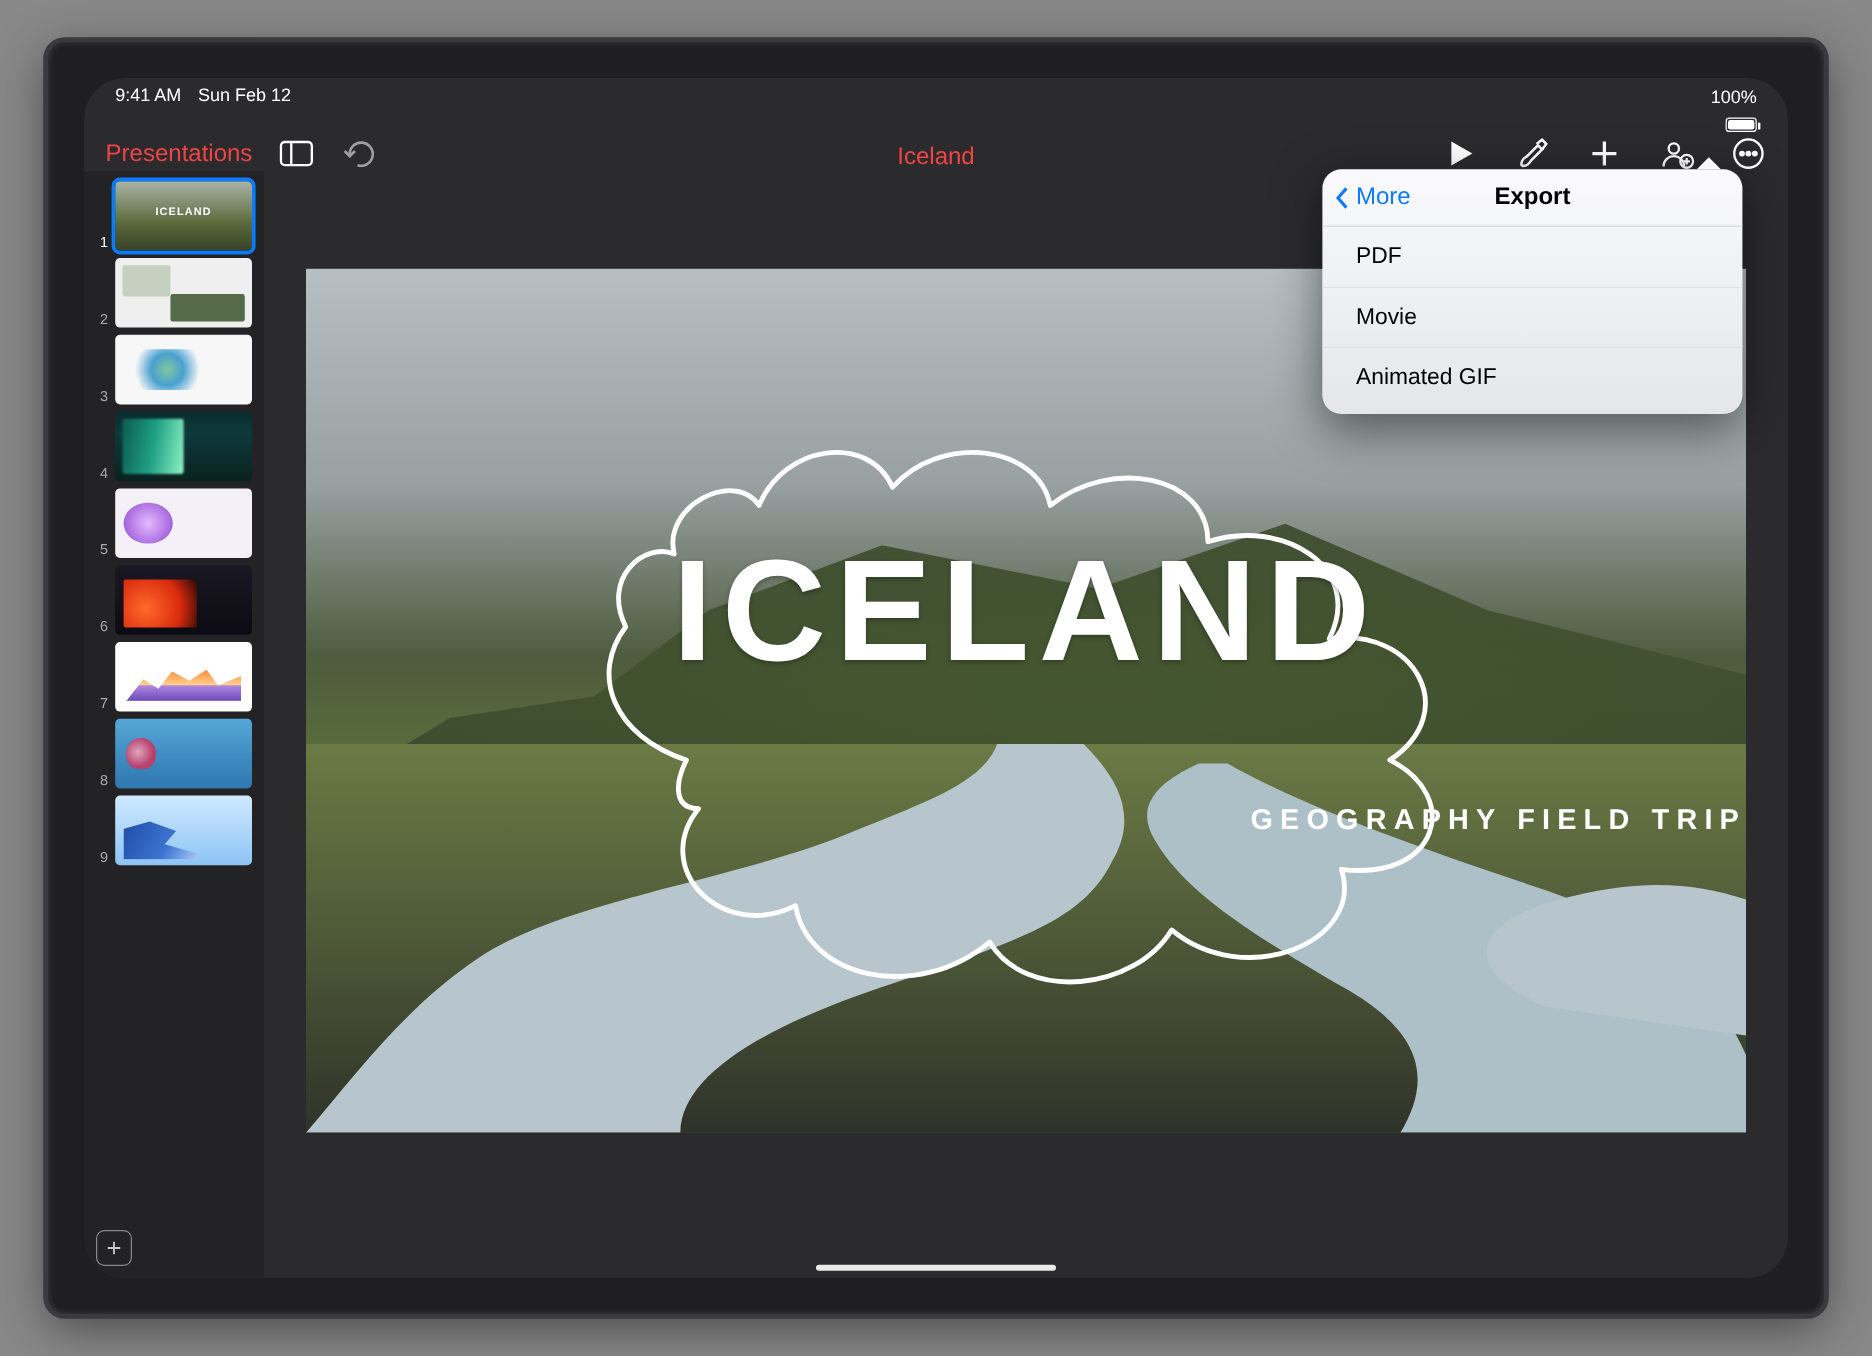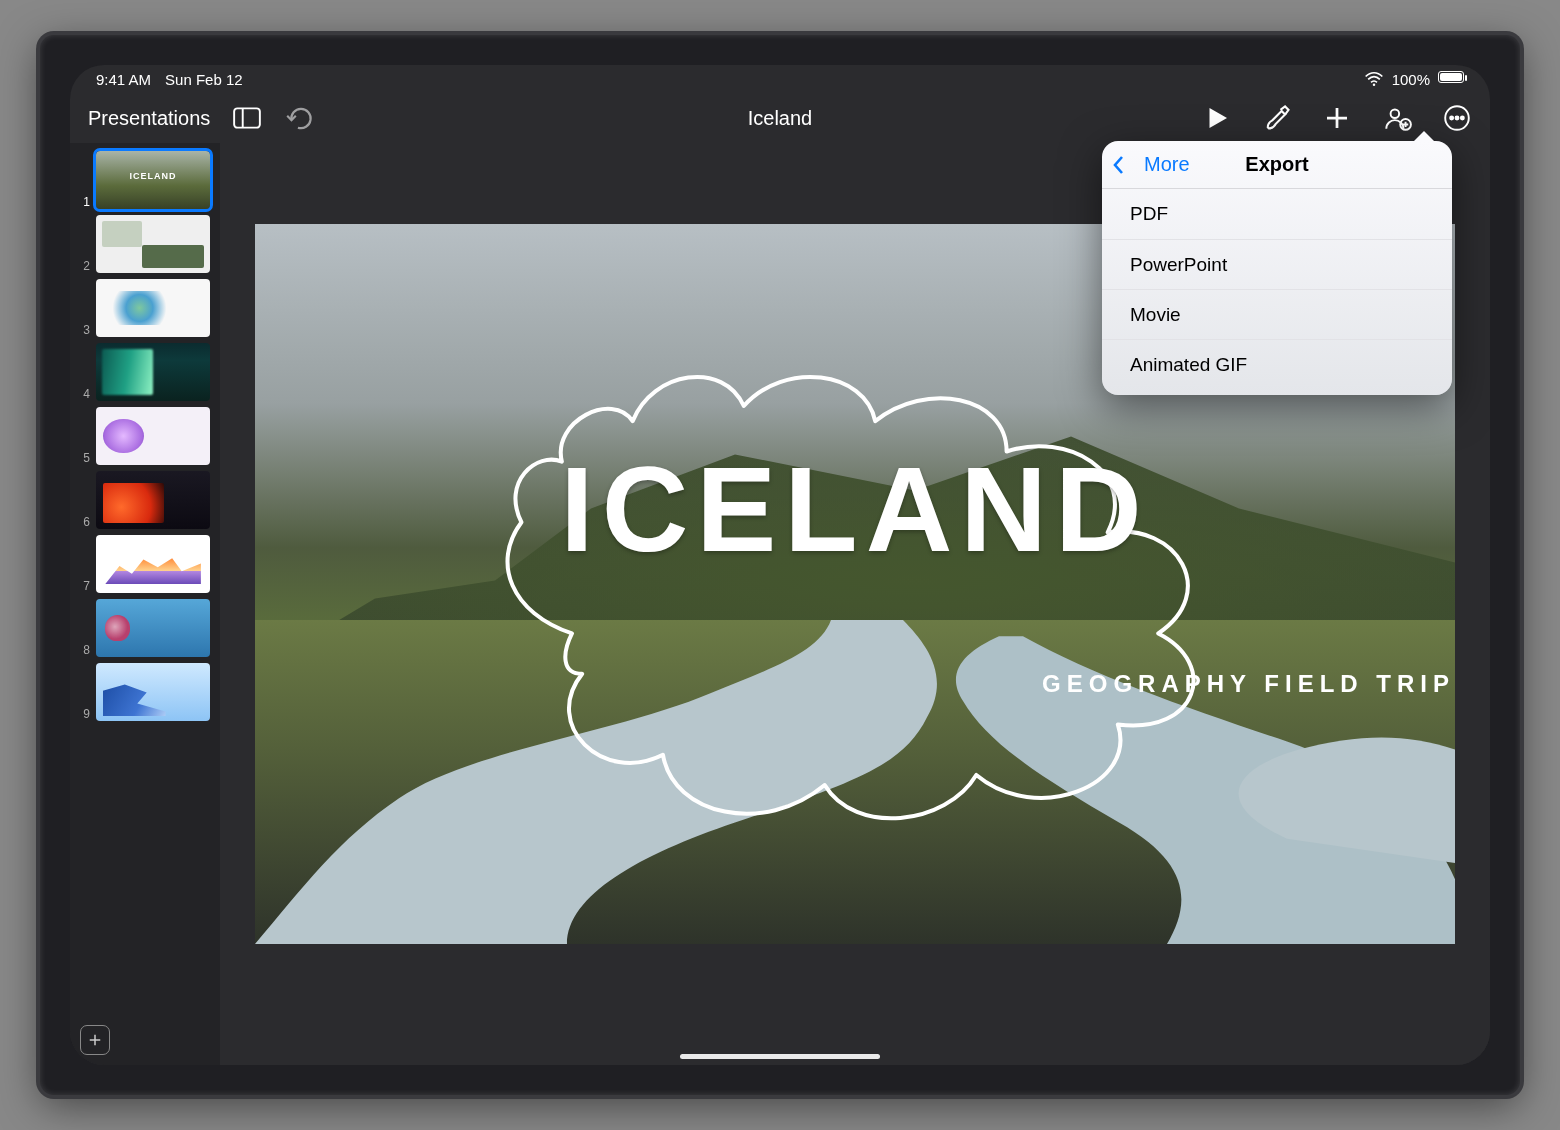--- a/index.html
+++ b/index.html
@@ -40,33 +40,33 @@
     height: 28px;
     color: #fff;
     font-size: 15px;
     font-weight: 500;
     display: flex;
     align-items: center;
     justify-content: space-between;
     padding: 0 26px;
   }
   .status-left { display:flex; gap:14px; }
-  .status-right { display:flex; align-items:flex-start; gap:8px; }
+  .status-right { display:flex; align-items:flex-end; gap:8px;flex-direction:column; }
   .battery-pill {
     width: 26px; height: 12px; border: 1.5px solid #fff; border-radius: 3px; position:relative;
   }
   .battery-pill::after { content:""; position:absolute; right:-4px; top:3px; width:2px; height:6px; background:#fff; border-radius:1px;}
   .battery-fill { position:absolute; left:1px; top:1px; bottom:1px; width: calc(100% - 2px); background:#fff; border-radius:2px;}
 
   
   .toolbar {
     height: 50px;
     display: flex;
-    align-items: center;
-    color: #ffffff;
+    align-items: flex-end;
+    color: #ef4444;
     padding: 0 18px;
     font-size: 20px;
     position: relative;
   }
   .tb-left { display:flex; align-items:center; gap: 22px; }
   .tb-center { position:absolute; left:0; right:0; text-align:center; font-weight:500; pointer-events:none; }
   .tb-right { margin-left:auto; display:flex; align-items:center; gap: 30px; }
   .tb-icon { color:#fff; display:flex; align-items:center; justify-content:center; width:30px; height:30px; }
   .tb-icon svg, .icon svg { width:100%; height:100%; }
   .back-link { font-size:20px; font-weight:400; }
@@ -185,21 +185,21 @@
   }
   .popover-header {
     height:48px;
     display:flex; align-items:center; justify-content:center;
     font-size:20px; font-weight:600;
     position:relative;
     border-bottom: 1px solid #d8d8dc;
   }
   .popover-back {
     position:absolute; left:10px; top:0; bottom:0;
-    display:flex; align-items:center; gap:20px;
+    display:flex; align-items:center; gap:6px;
     color:#0a7aff; font-size:20px; font-weight:400;
   }
   .popover-item {
     height:50px; display:flex; align-items:center;
     padding: 0 28px;
     font-size:19px;
     border-top: 1px solid #e2e2e6;
   }
   .popover-item:first-of-type { border-top:none; }
   .popover-body { padding-bottom:6px; }
@@ -391,21 +391,20 @@
         <div class="popover-back">
           <svg width="12" height="20" viewBox="0 0 12 20" fill="none" stroke="#0a7aff" stroke-width="2.6">
               <polyline points="10,2 3,10 10,18"></polyline>
             </svg>
           <span>More</span>
         </div>
         <span>Export</span>
       </div>
       <div class="popover-body" id="popover-body">
           <div class="popover-item">PDF</div>
-          <div class="popover-item">PowerPoint</div>
           <div class="popover-item">Movie</div>
           <div class="popover-item">Animated GIF</div>
         </div>
     </div>
 
     <div class="home-indicator"></div>
   </div>
 </div>
 
 </body></html>

